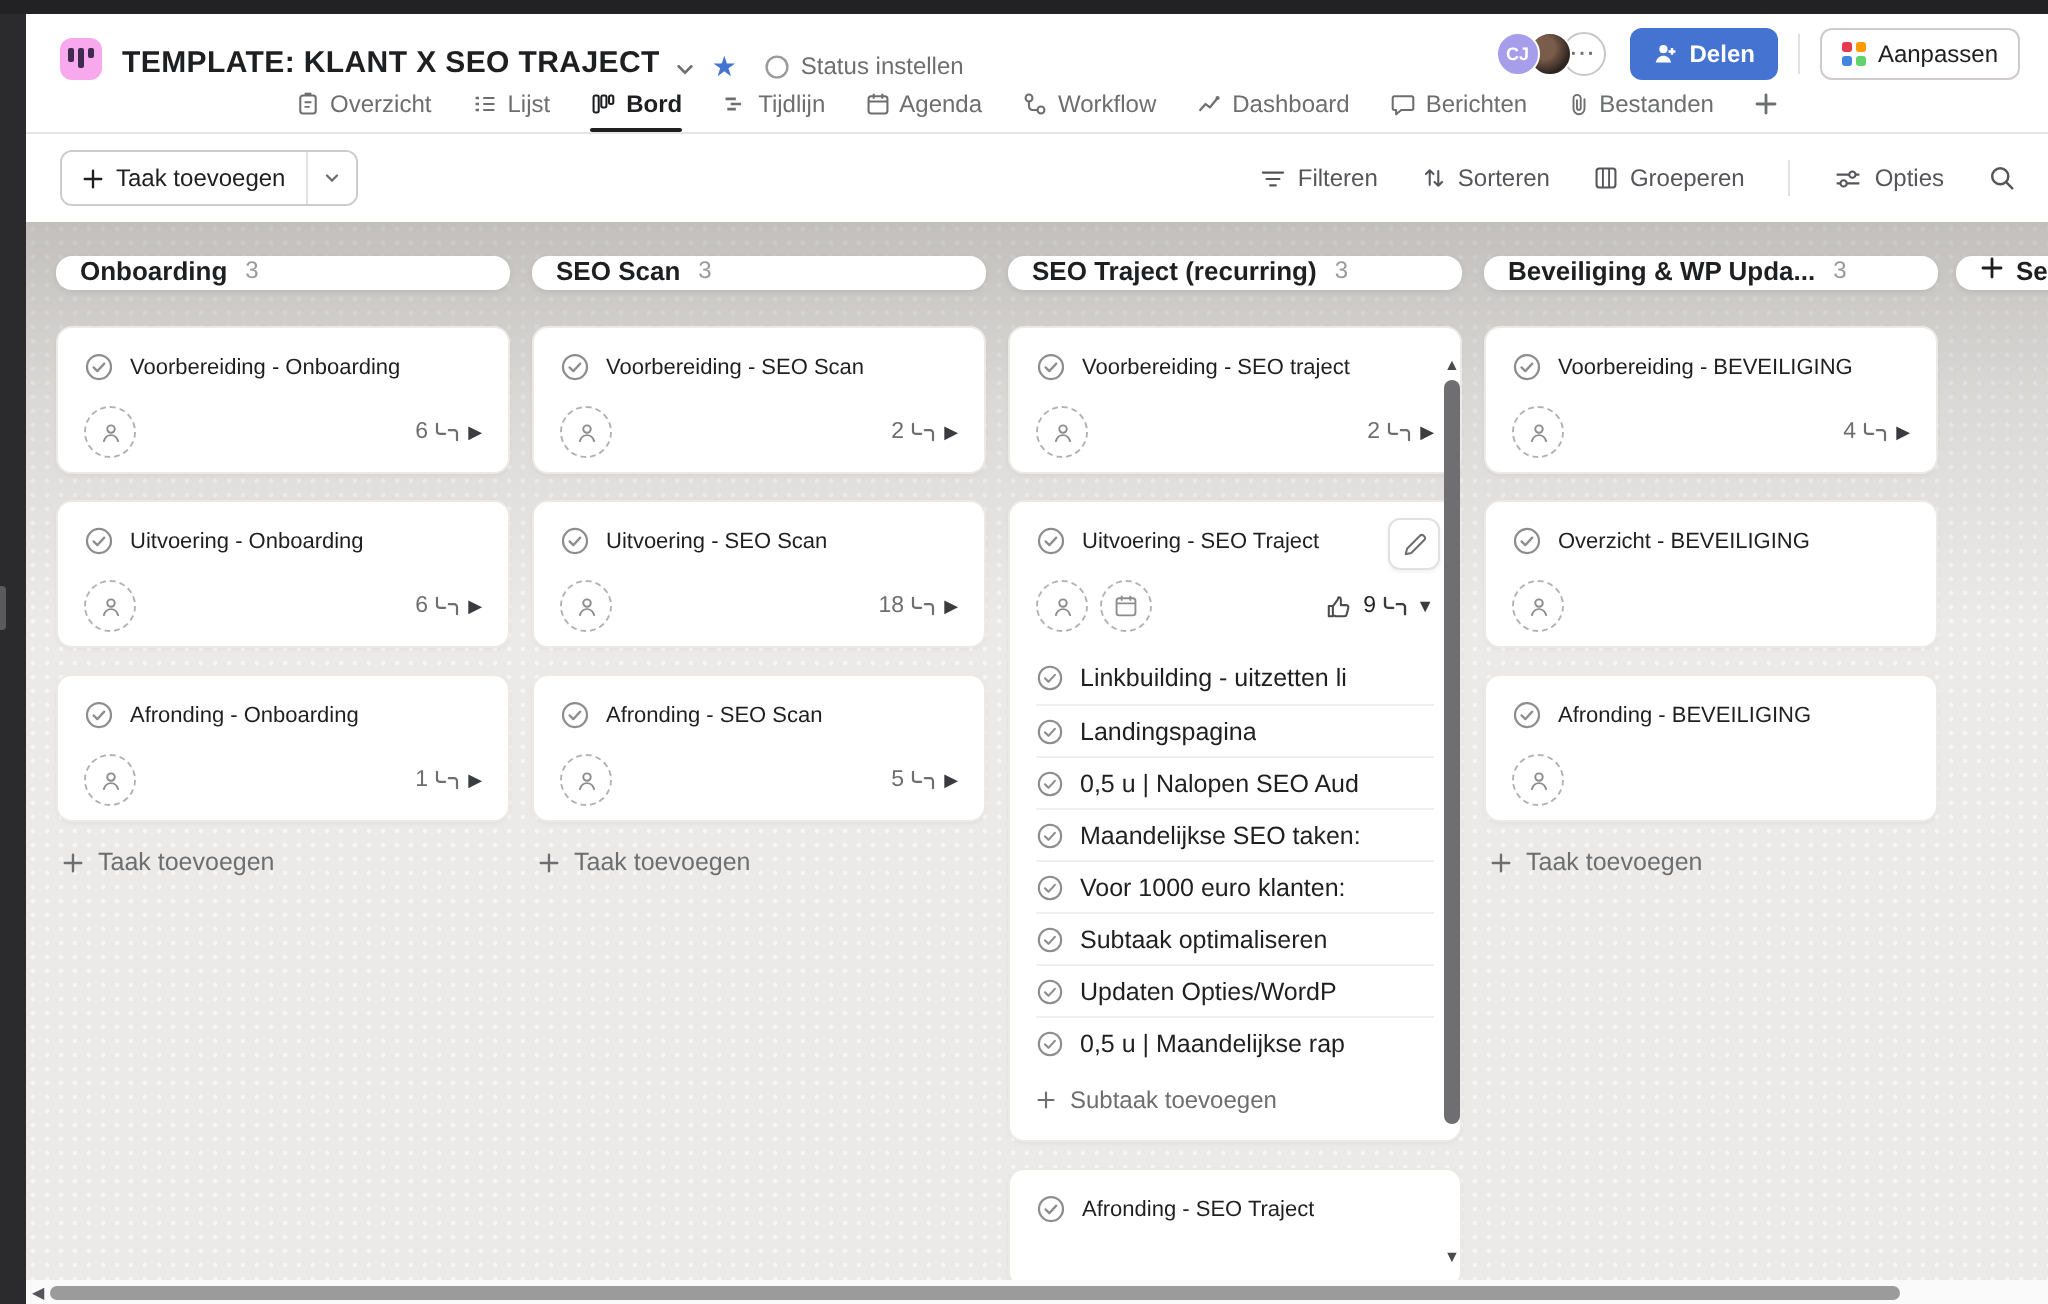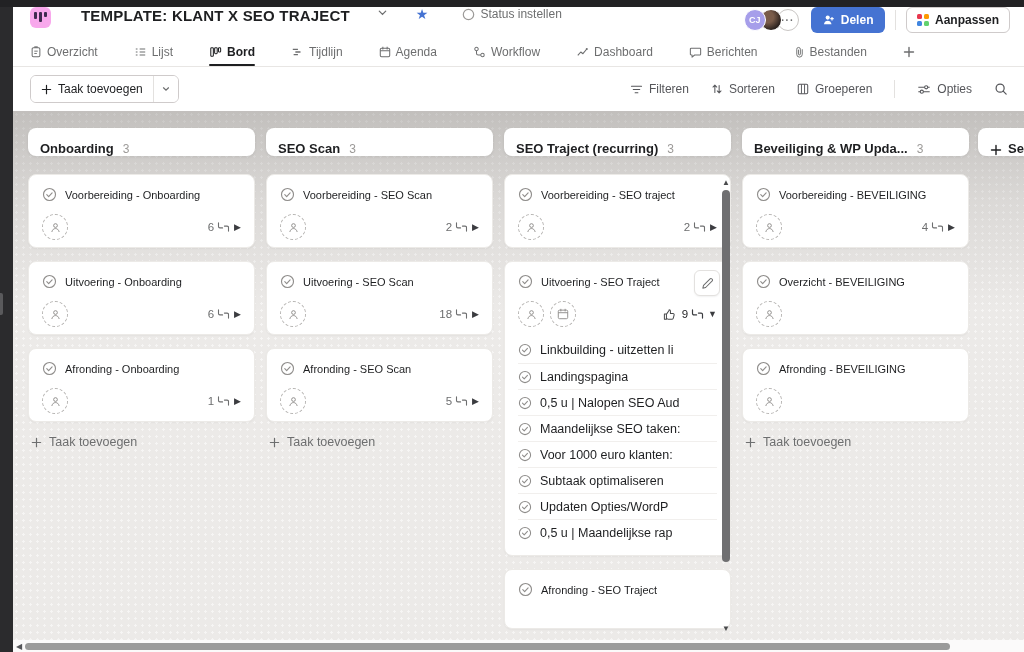--- a/index.html
+++ b/index.html
@@ -4,42 +4,42 @@
 <style>
   * { margin:0; padding:0; box-sizing:border-box; }
   html,body { width:1024px; height:652px; overflow:hidden;
     font-family:"Liberation Sans", sans-serif; background:#fff; }
   .frame-top { position:absolute; left:0; top:0; width:1024px; height:7px; background:#222224; z-index:60; }
   .frame-left { position:absolute; left:0; top:0; width:13px; height:652px; background:#2b2b2d; z-index:59; }
   .frame-left .handle { position:absolute; left:0; top:293px; width:3px; height:22px; background:#5a5a5c; border-radius:0 2px 2px 0; }
   .app { position:absolute; left:13px; top:7px; width:1011px; height:645px; background:#fff; }
 
   
-  .topbar { height:33px; display:flex; align-items:flex-start; padding:0 14px 0 17px;gap:20px; }
+  .topbar { height:33px; display:flex; align-items:flex-end; padding:0 14px 0 17px; }
   .proj-icon { width:21px; height:21px; border-radius:6px; background:#f8a8ec; display:flex; align-items:flex-start; justify-content:center; gap:2px; padding-top:5px; flex:0 0 auto; }
   .proj-icon i { width:3px; background:#3f2b50; border-radius:1px; display:block; }
   .proj-icon i:nth-child(1){height:7px} .proj-icon i:nth-child(2){height:10px} .proj-icon i:nth-child(3){height:5px}
   .proj-title { font-size:15px; font-weight:bold; color:#1e1f21; margin-left:10px; letter-spacing:.2px; white-space:nowrap; }
   .chev { color:#6d6e6f; margin-left:7px; display:flex; }
   .star { color:#4573d2; font-size:14px; margin-left:8px; line-height:1; }
   .status-set { display:flex; align-items:center; gap:5px; color:#6d6e6f; font-size:12px; margin-left:14px; }
   .topbar-right { margin-left:auto; display:flex; align-items:center; }
   .avatars { display:flex; align-items:center; margin-right:12px; }
   .av { width:22px; height:22px; border-radius:50%; display:flex; align-items:center; justify-content:center; font-size:9px; font-weight:bold; border:1.5px solid #fff; }
   .av.cj { background:#a69eea; color:#fff; z-index:3; }
   .av.photo { background:radial-gradient(circle at 35% 35%, #7a5c4a 0 30%, #2e2420 70%); margin-left:-6px; z-index:2; }
   .av.more { background:#fff; border:1px solid #c9c6c4; color:#6d6e6f; margin-left:-5px; z-index:1; font-size:10px; letter-spacing:1px; }
   .btn-delen { display:flex; align-items:center; gap:6px; background:#4573d2; color:#fff; font-size:12px; font-weight:bold; border:none; border-radius:6px; padding:6px 12px; cursor:pointer; }
   .tb-sep { width:1px; height:20px; background:#e3e1df; margin:0 10px; }
-  .btn-aanpassen { display:flex; align-items:center; gap:6px; background:#fff; color:#1e1f21; font-size:12px; font-weight:bold; border:1px solid #cfcbcb; border-radius:6px; padding:5px 10px; cursor:pointer; }
+  .btn-aanpassen { display:flex; align-items:center; gap:6px; background:#fff; color:#1e1f21; font-size:12px; font-weight:normal; border:1px solid #cfcbcb; border-radius:6px; padding:5px 10px; cursor:pointer; }
   .grid-ic { display:grid; grid-template-columns:5px 5px; grid-template-rows:5px 5px; gap:1.5px; }
   .grid-ic b { border-radius:1.5px; }
 
   
-  .tabbar { height:27px; display:flex; align-items:stretch; gap:36px; padding:0 17px; border-bottom:1px solid #e8e6e4; }
+  .tabbar { height:27px; display:flex; align-items:stretch; gap:20px; padding:0 17px; border-bottom:1px solid #e8e6e4;justify-content:center; }
   .tab { display:flex; align-items:center; gap:5px; font-size:12px; color:#6d6e6f; cursor:pointer; position:relative; padding-bottom:2px; }
   .tab svg { flex:0 0 auto; }
   .tab.active { color:#1e1f21; font-weight:bold; }
   .tab.active::after { content:""; position:absolute; left:0; right:0; bottom:0; height:2px; background:#1e1f21; border-radius:2px; }
   .tab.plus { font-size:15px; color:#6d6e6f; }
 
   
   .toolbar { height:44px; display:flex; align-items:center; padding:0 16px 0 17px; }
   .split-btn { display:flex; align-items:stretch; border:1px solid #cfcbcb; border-radius:6px; overflow:hidden; background:#fff; }
   .split-main { display:flex; align-items:center; gap:6px; font-size:12px; color:#1e1f21; padding:6px 10px; cursor:pointer; background:#fff; border:none; }
@@ -50,21 +50,21 @@
 
   
   .board { position:absolute; left:0; top:104px; width:1011px; height:536px; overflow:hidden;
     background-color:#eceae8;
     background-image:
       linear-gradient(to bottom, rgba(96,92,88,.30), rgba(96,92,88,.12) 90px, rgba(96,92,88,0) 200px),
       radial-gradient(rgba(255,255,255,.5) 1px, rgba(255,255,255,0) 1.4px);
     background-size:auto, 7px 7px; }
   .cols { position:absolute; left:15px; top:17px; display:flex; gap:11px; }
   .column { width:227px; flex:0 0 auto; position:relative; }
-  .col-head { height:28px; background:#fff; border-radius:8px; box-shadow:0 1px 3px rgba(0,0,0,.08); display:flex; align-items:flex-end; padding:0 12px; cursor:pointer; }
+  .col-head { height:17px; background:#fff; border-radius:8px; box-shadow:0 1px 3px rgba(0,0,0,.08); display:flex; align-items:flex-start; padding:0 12px; cursor:pointer; }
   .col-head .ttl { font-size:13px; font-weight:bold; color:#1e1f21; white-space:nowrap; overflow:hidden; }
   .col-head .cnt { font-size:12px; color:#9c9a98; margin-left:9px; }
   .col-body { margin-top:18px; }
   .card { background:#fff; border:1px solid #eceae7; border-radius:8px; box-shadow:0 1px 2px rgba(0,0,0,.04); margin-bottom:13px; padding:12px 13px 10px; position:relative; cursor:pointer; }
   .card.std { height:74px; }
   .trow { display:flex; align-items:center; gap:8px; }
   .trow .ctitle { font-size:11px; color:#1e1f21; white-space:nowrap; overflow:hidden; }
   .frow { display:flex; align-items:center; justify-content:space-between; margin-top:12px; }
   .ph-group { display:flex; gap:6px; }
   .ph { width:26px; height:26px; border-radius:50%; border:1px dashed #b4b2b0; display:flex; align-items:center; justify-content:center; color:#8f8d8b; }
@@ -572,20 +572,26 @@
                   </svg>
                 <span class="txt">Updaten Opties/WordP</span>
                 </div>
               <div class="sub-row">
                 <svg width="14" height="14" viewBox="0 0 16 16">
                     <circle cx="8" cy="8" r="6.4" fill="none" stroke="#8f8d8b" stroke-width="1.2"></circle>
                     <path d="M5.1 8.2l2 2 3.7-4" fill="none" stroke="#8f8d8b" stroke-width="1.2" stroke-linecap="round" stroke-linejoin="round"></path>
                   </svg>
                 <span class="txt">0,5 u | Maandelijkse rap</span>
                 </div>
+              <div class="add-sub">
+                <svg width="10" height="10" viewBox="0 0 12 12">
+                    <path d="M6 1.5v9M1.5 6h9" stroke="currentColor" stroke-width="1.3" stroke-linecap="round"></path>
+                  </svg>
+                <span>Subtaak toevoegen</span>
+              </div>
             </div>
           </div>
 
           <div class="card" style="height:60px">
             <div class="trow">
               <svg width="15" height="15" viewBox="0 0 16 16">
                   <circle cx="8" cy="8" r="6.4" fill="none" stroke="#8f8d8b" stroke-width="1.2"></circle>
                   <path d="M5.1 8.2l2 2 3.7-4" fill="none" stroke="#8f8d8b" stroke-width="1.2" stroke-linecap="round" stroke-linejoin="round"></path>
                 </svg>
               <span class="ctitle">Afronding - SEO Traject</span>

